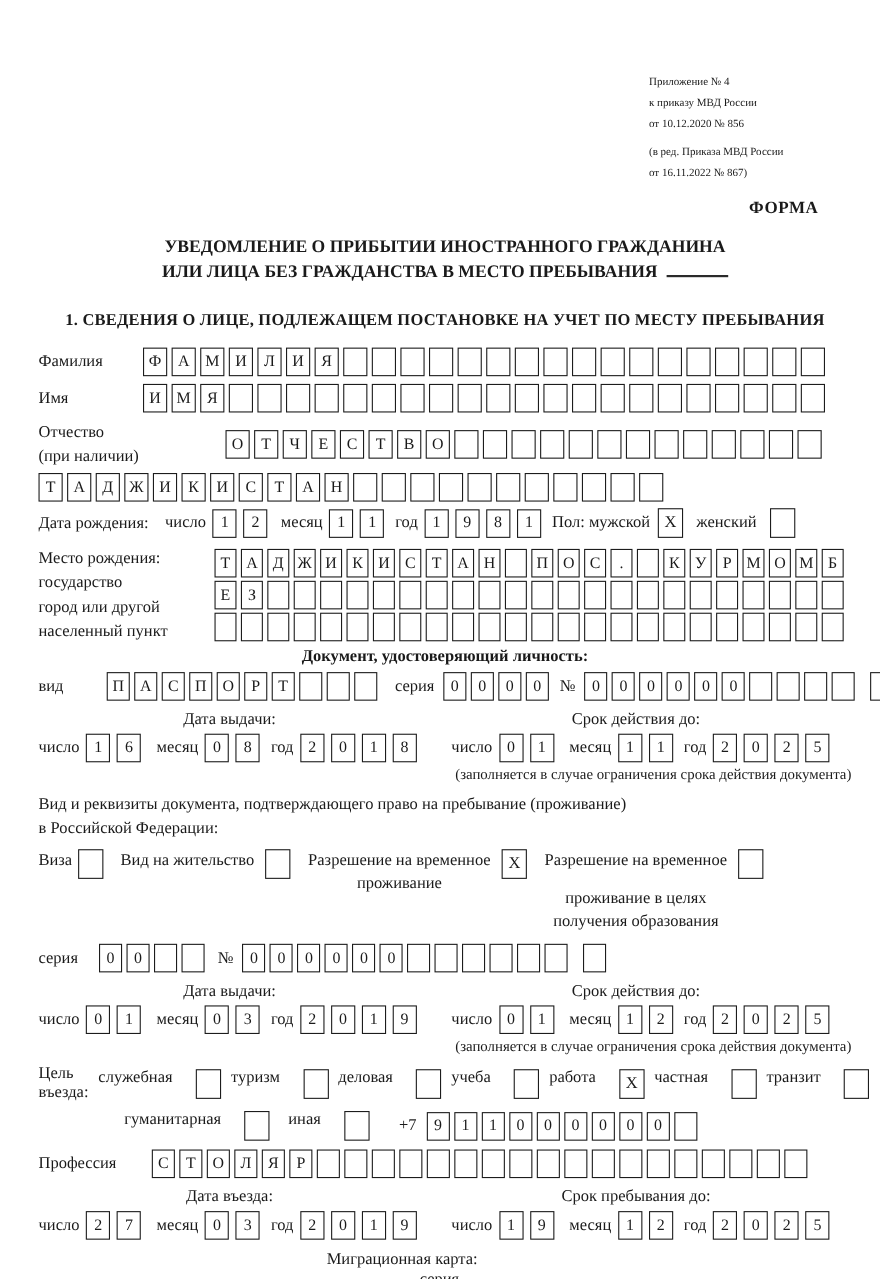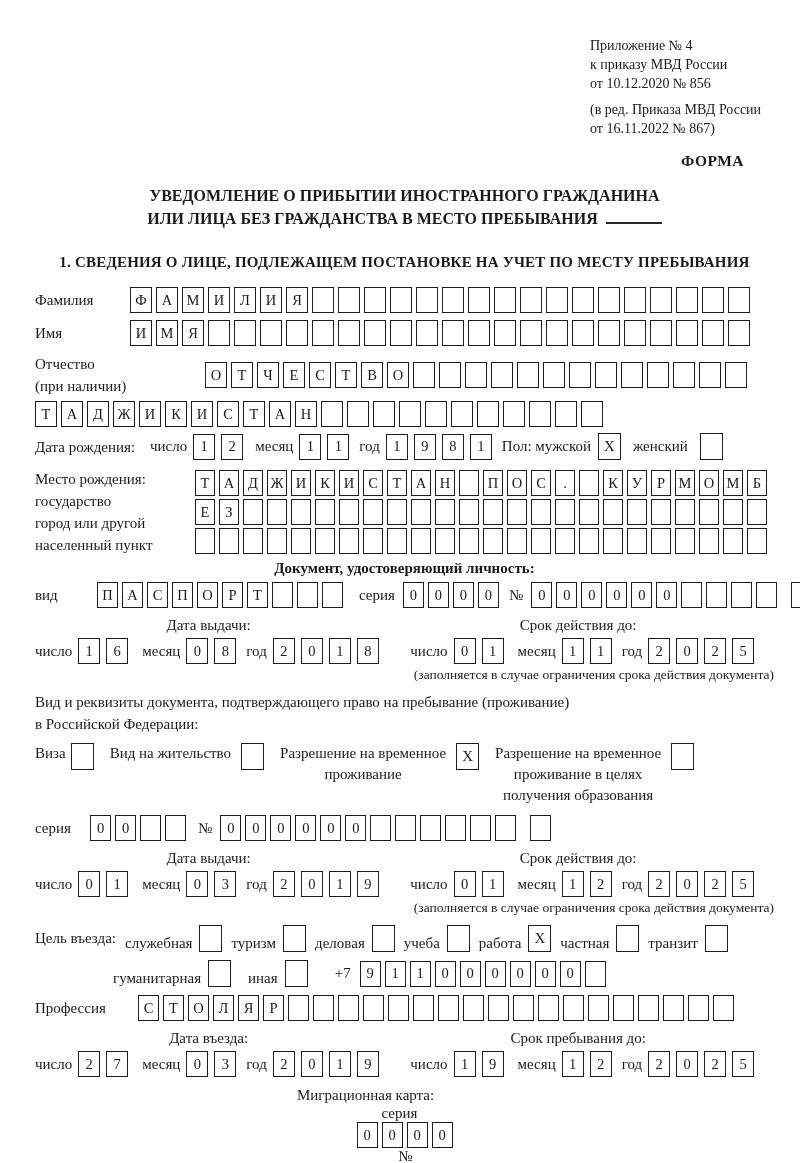--- a/index.html
+++ b/index.html
@@ -3,21 +3,21 @@
 <meta charset="utf-8">
 <style>
   html,body { margin:0; padding:0; background:#ffffff; }
   body {
     width:800px; height:1163px; overflow:hidden;
     font-family:"Liberation Serif", serif; color:#1a1a1a; font-size:15px;
   }
   .page { padding:36px 26px 0 35px; box-sizing:border-box; }
 
   
-  .hdr { margin-left:555px; font-size:14px; line-height:19px; }
+  .hdr { margin-left:555px; font-size:10px; line-height:19px;margin-top:29px; }
   .hdr .sub { margin-top:7px; }
   .forma { text-align:right; padding-right:30px; font-weight:bold; font-size:15.5px; margin-top:14px; letter-spacing:.5px; }
 
   .title { text-align:center; font-weight:bold; font-size:16px; line-height:23px; margin-top:14px; }
   .t-underline { display:inline-block; width:56px; border-bottom:2px solid #2a2a2a; height:14px; margin-left:8px; }
 
   .sec-heading { font-weight:bold; font-size:15px; margin-top:24px; text-align:center; letter-spacing:.2px; }
 
   
   .row { display:flex; align-items:center; margin-top:7px; }
@@ -52,21 +52,21 @@
   .note-r { text-align:right; font-size:13.5px; line-height:17px; margin-top:2px; }
 
   .center-bold { text-align:center; font-weight:bold; margin-top:10px; }
 
   
   .optrow { display:flex; align-items:flex-start; margin-top:8px; gap:16px; }
   .opt { display:flex; align-items:flex-start; gap:10px; }
   .opt .txt { text-align:center; line-height:21px; }
 
   .purpose { display:flex; align-items:center; gap:9px; flex-wrap:nowrap; }
-  .purpose .pair { display:flex; align-items:flex-end; gap:7px; }
+  .purpose .pair { display:flex; align-items:flex-start; gap:21px; }
 </style>
 </head>
 <body>
 
 <div class="page">
 
   <div class="hdr">
     <div>Приложение № 4</div>
     <div>к приказу МВД России</div>
     <div>от 10.12.2020 № 856</div>
@@ -427,21 +427,21 @@
     <span class="opt">
       <span class="txt">
         <span style="display:block;">Разрешение на временное</span>
         <span style="display:block;">проживание</span>
       </span>
       <span class="cbox">X</span>
     </span>
     <span class="opt">
       <span class="txt">
         <span style="display:block;">Разрешение на временное</span>
-        <span style="display:block;">проживание в целях</span>
+        <span style="display:block;margin-top:14px;">проживание в целях</span>
         <span style="display:block;">получения образования</span>
       </span>
       <span class="cbox"></span>
     </span>
   </div>
 
   <div class="row" style="margin-top:9px; align-items:center;">
     <span class="lbl" style="width:55px;">серия</span>
     <span class="cells c21">
         <span class="cell">0</span>

